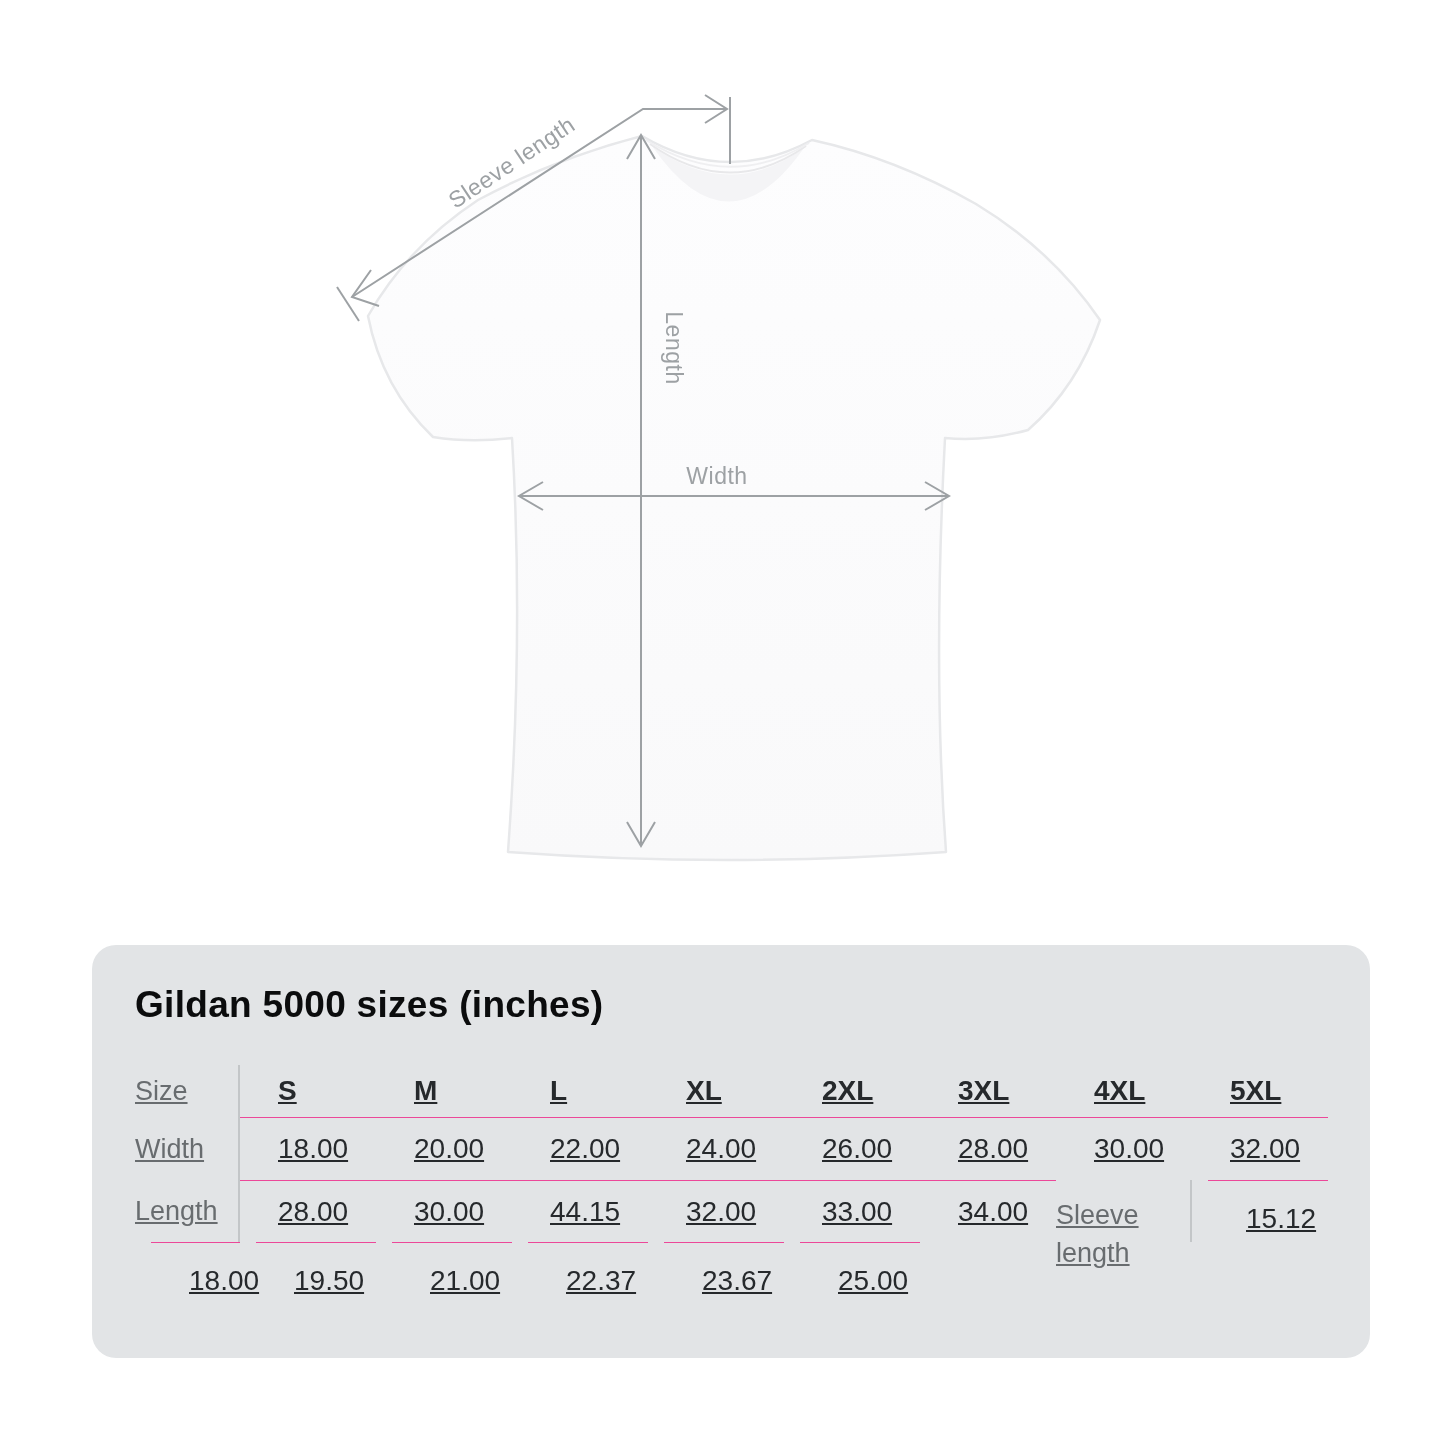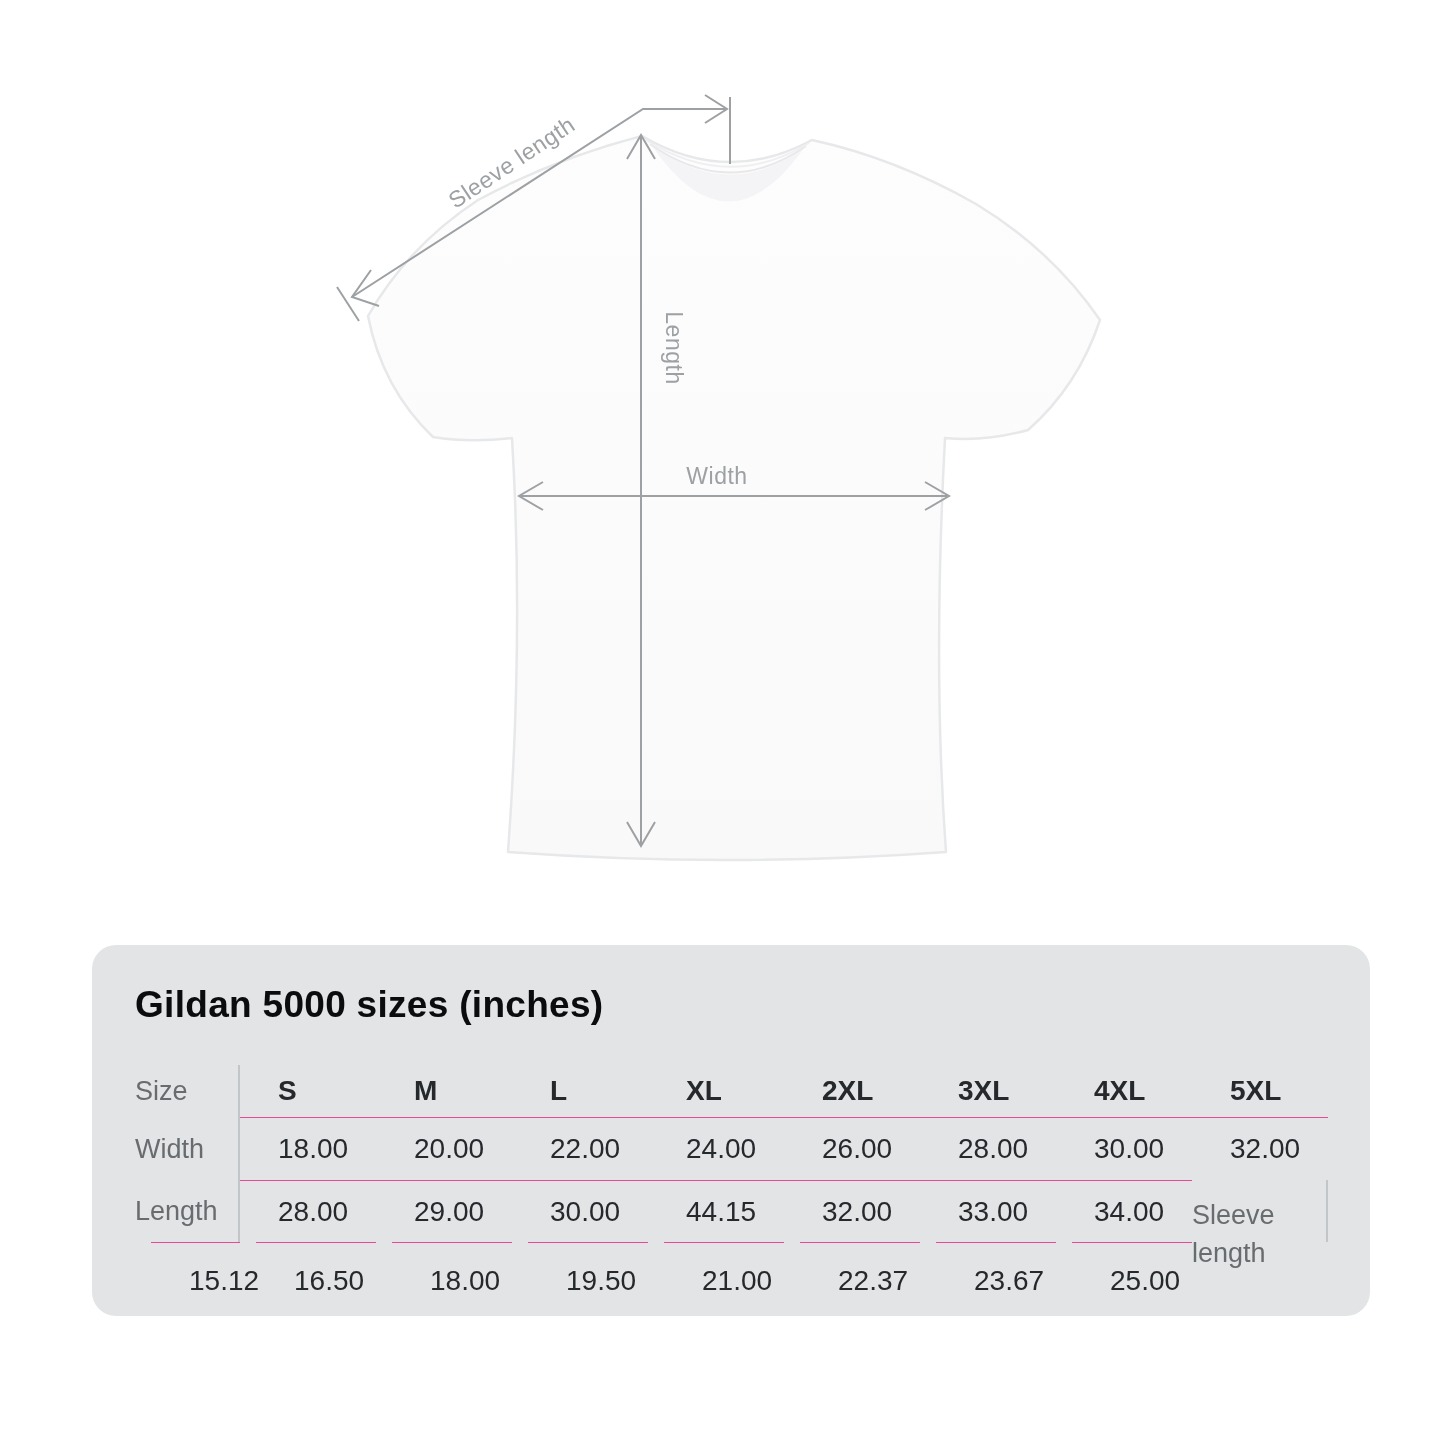--- a/index.html
+++ b/index.html
@@ -12,21 +12,21 @@
   }
   .diagram-svg{position:absolute;left:0;top:0;}
   .ann-label{
     font-family:"Liberation Sans",sans-serif;
     font-size:23px;
     letter-spacing:0.5px;
   }
   .card{
     position:absolute;
     left:92px;top:945px;
-    width:1278px;height:371px;
+    width:1278px;height:413px;
     background:#e2e4e6;
     border-radius:24px;
     box-sizing:border-box;
     padding:38px 0 0 43px;
   }
   .card-title{
     margin:0;
     font-size:37px;
     line-height:44px;
     font-weight:bold;
@@ -38,20 +38,21 @@
     grid-template-columns:105px repeat(8,136px);
     grid-template-rows:52px 63px 62px 88px;
     margin-top:38px;
   }
   .cell{
     display:flex;
     align-items:center;
     font-size:28px;
     color:#26292c;
     box-sizing:border-box;
+    text-decoration:underline;
   }
   .lbl{
     color:#686c6f;
     font-size:27px;
     line-height:38px;
     border-right:2px solid #c3c6c8;
     padding-right:6px;
   }
   .hdr{font-weight:bold;}
   .hdr.lbl{font-weight:normal;}
@@ -141,30 +142,28 @@
     <div class="cell dcell bt">20.00</div>
     <div class="cell dcell bt">22.00</div>
     <div class="cell dcell bt">24.00</div>
     <div class="cell dcell bt">26.00</div>
     <div class="cell dcell bt">28.00</div>
     <div class="cell dcell bt">30.00</div>
     <div class="cell dcell bt">32.00</div>
 
     <div class="cell lbl">Length</div>
     <div class="cell dcell bt">28.00</div>
-    <div class="cell dcell bt">29.00</div>
     <div class="cell dcell bt">30.00</div>
     <div class="cell dcell bt">44.15</div>
     <div class="cell dcell bt">32.00</div>
     <div class="cell dcell bt">33.00</div>
     <div class="cell dcell bt">34.00</div>
 
     <div class="cell lbl top-align">Sleeve length</div>
     <div class="cell dcell bt top-align">15.12</div>
-    <div class="cell dcell bt top-align">16.50</div>
     <div class="cell dcell bt top-align">18.00</div>
     <div class="cell dcell bt top-align">19.50</div>
     <div class="cell dcell bt top-align">21.00</div>
     <div class="cell dcell bt top-align">22.37</div>
     <div class="cell dcell bt top-align">23.67</div>
     <div class="cell dcell bt top-align">25.00</div>
   </div>
 </div>
 
 </body></html>

